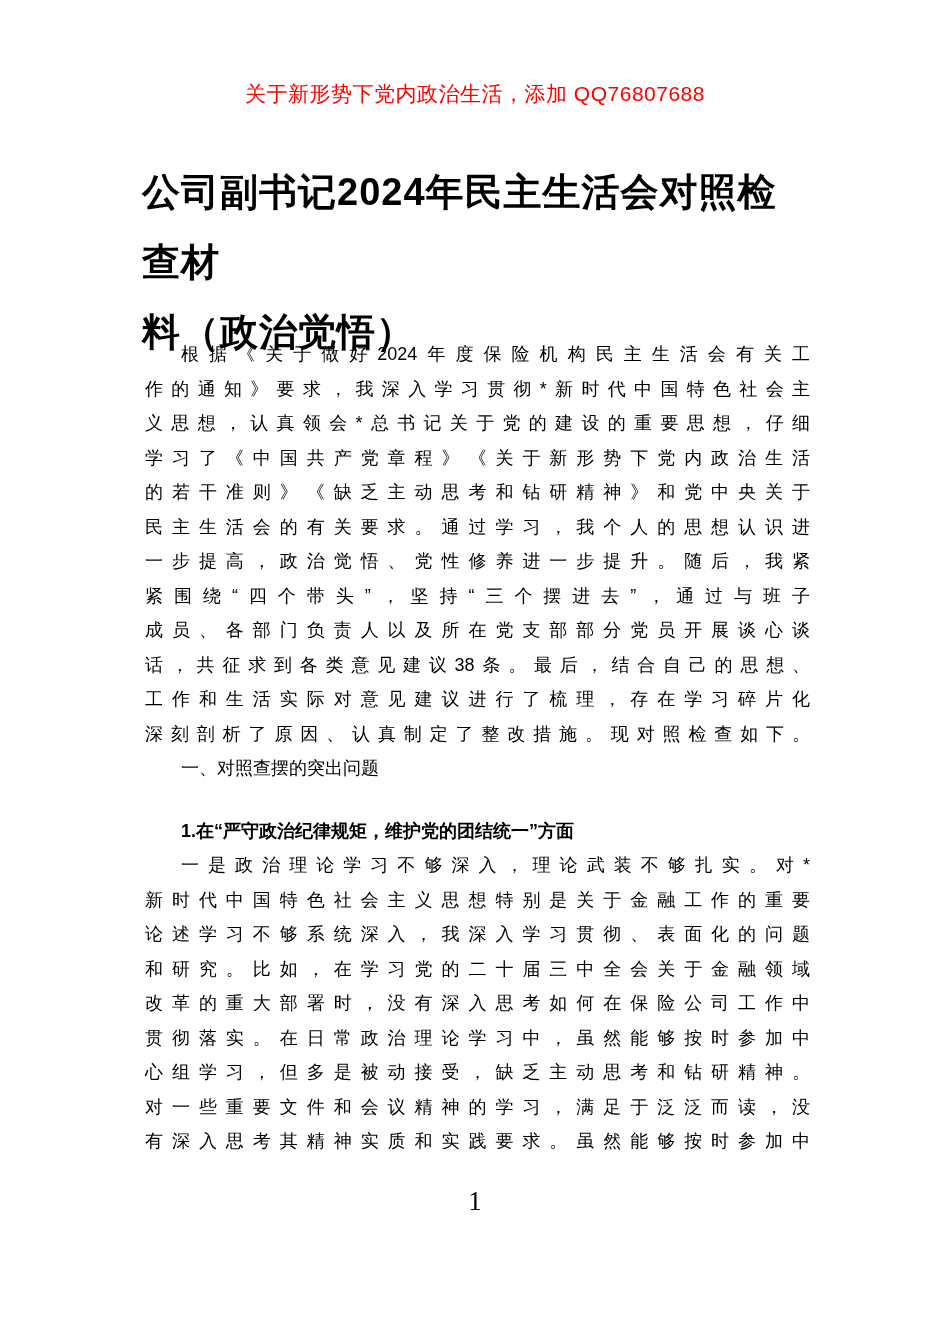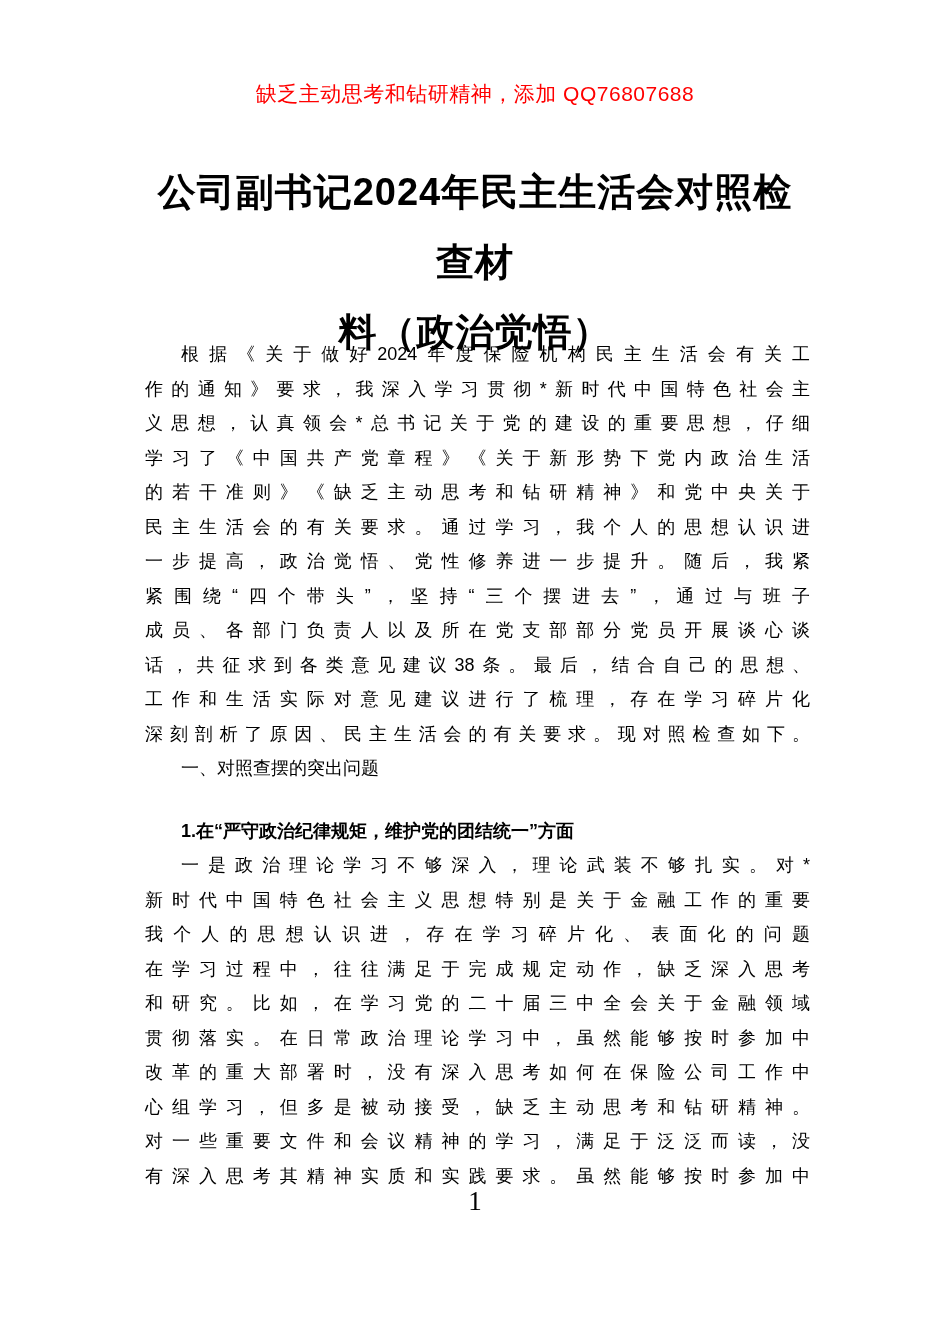--- a/index.html
+++ b/index.html
@@ -25,21 +25,21 @@
     font-size: 21px;
     line-height: 24px;
     color: #ff0000;
     letter-spacing: 0.5px;
   }
   .doc-title {
     position: absolute;
     top: 157px;
     left: 142px;
     width: 666px;
-    text-align: center;
+    text-align: left;
     font-size: 38px;
     font-weight: bold;
     line-height: 70px;
     letter-spacing: 1px;
   }
   .doc-body {
     position: absolute;
     top: 337px;
     left: 145px;
     width: 665px;
@@ -75,49 +75,48 @@
     font-size: 27px;
     line-height: 34px;
     color: #000000;
   }
 </style>
 </head>
 <body>
 
 <div class="page">
 
-  <div class="notice">缺乏主动思考和钻研精神，添加 QQ76807688</div>
+  <div class="notice">关于新形势下党内政治生活，添加 QQ76807688</div>
 
   <div class="doc-title">
     <div>公司副书记2024年民主生活会对照检查材</div>
     <div>料（政治觉悟）</div>
   </div>
 
   <div class="doc-body">
     <div class="ln stretch indent">根据《关于做好2024年度保险机构民主生活会有关工</div>
     <div class="ln stretch">作的通知》要求，我深入学习贯彻*新时代中国特色社会主</div>
     <div class="ln stretch">义思想，认真领会*总书记关于党的建设的重要思想，仔细</div>
     <div class="ln stretch">学习了《中国共产党章程》《关于新形势下党内政治生活</div>
     <div class="ln stretch">的若干准则》《缺乏主动思考和钻研精神》和党中央关于</div>
     <div class="ln stretch">民主生活会的有关要求。通过学习，我个人的思想认识进</div>
     <div class="ln stretch">一步提高，政治觉悟、党性修养进一步提升。随后，我紧</div>
     <div class="ln stretch">紧围绕“四个带头”，坚持“三个摆进去”，通过与班子</div>
     <div class="ln stretch">成员、各部门负责人以及所在党支部部分党员开展谈心谈</div>
     <div class="ln stretch">话，共征求到各类意见建议38条。最后，结合自己的思想、</div>
     <div class="ln stretch">工作和生活实际对意见建议进行了梳理，存在学习碎片化</div>
-    <div class="ln stretch">深刻剖析了原因、民主生活会的有关要求。现对照检查如下。</div>
+    <div class="ln stretch">深刻剖析了原因、认真制定了整改措施。现对照检查如下。</div>
     <div class="ln left indent">一、对照查摆的突出问题</div>
     <div class="ln left indent bold">1.在“严守政治纪律规矩，维护党的团结统一”方面</div>
     <div class="ln stretch indent">一是政治理论学习不够深入，理论武装不够扎实。对*</div>
     <div class="ln stretch">新时代中国特色社会主义思想特别是关于金融工作的重要</div>
-    <div class="ln stretch">我个人的思想认识进，存在学习碎片化、表面化的问题</div>
-    <div class="ln stretch">在学习过程中，往往满足于完成规定动作，缺乏深入思考</div>
+    <div class="ln stretch">论述学习不够系统深入，我深入学习贯彻、表面化的问题</div>
     <div class="ln stretch">和研究。比如，在学习党的二十届三中全会关于金融领域</div>
+    <div class="ln stretch">改革的重大部署时，没有深入思考如何在保险公司工作中</div>
     <div class="ln stretch">贯彻落实。在日常政治理论学习中，虽然能够按时参加中</div>
-    <div class="ln stretch">改革的重大部署时，没有深入思考如何在保险公司工作中</div>
     <div class="ln stretch">心组学习，但多是被动接受，缺乏主动思考和钻研精神。</div>
     <div class="ln stretch">对一些重要文件和会议精神的学习，满足于泛泛而读，没</div>
     <div class="ln stretch">有深入思考其精神实质和实践要求。虽然能够按时参加中</div>
   </div>
 
   <div class="page-number">1</div>
 
 </div>
 
 </body></html>

